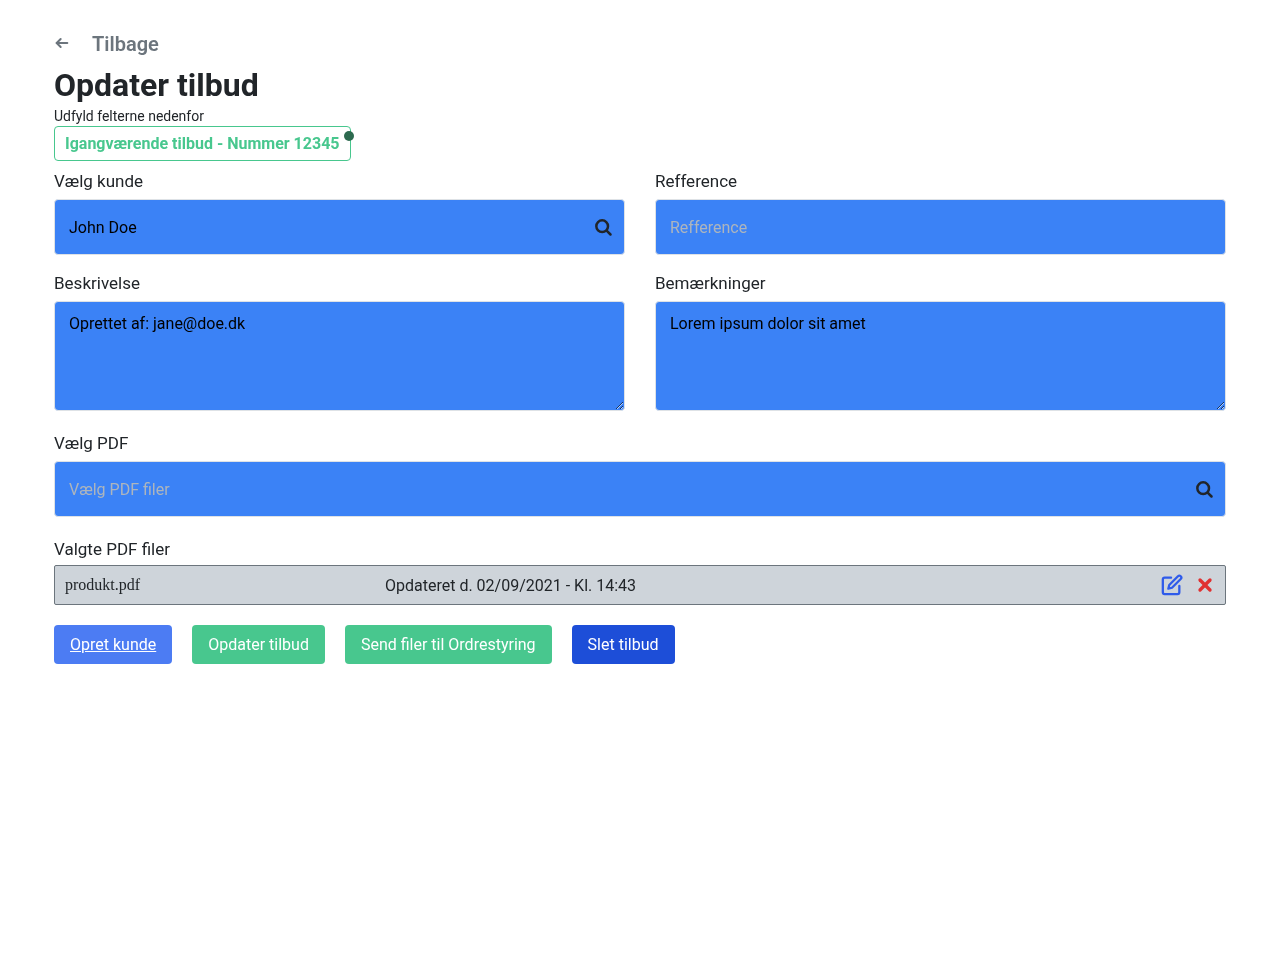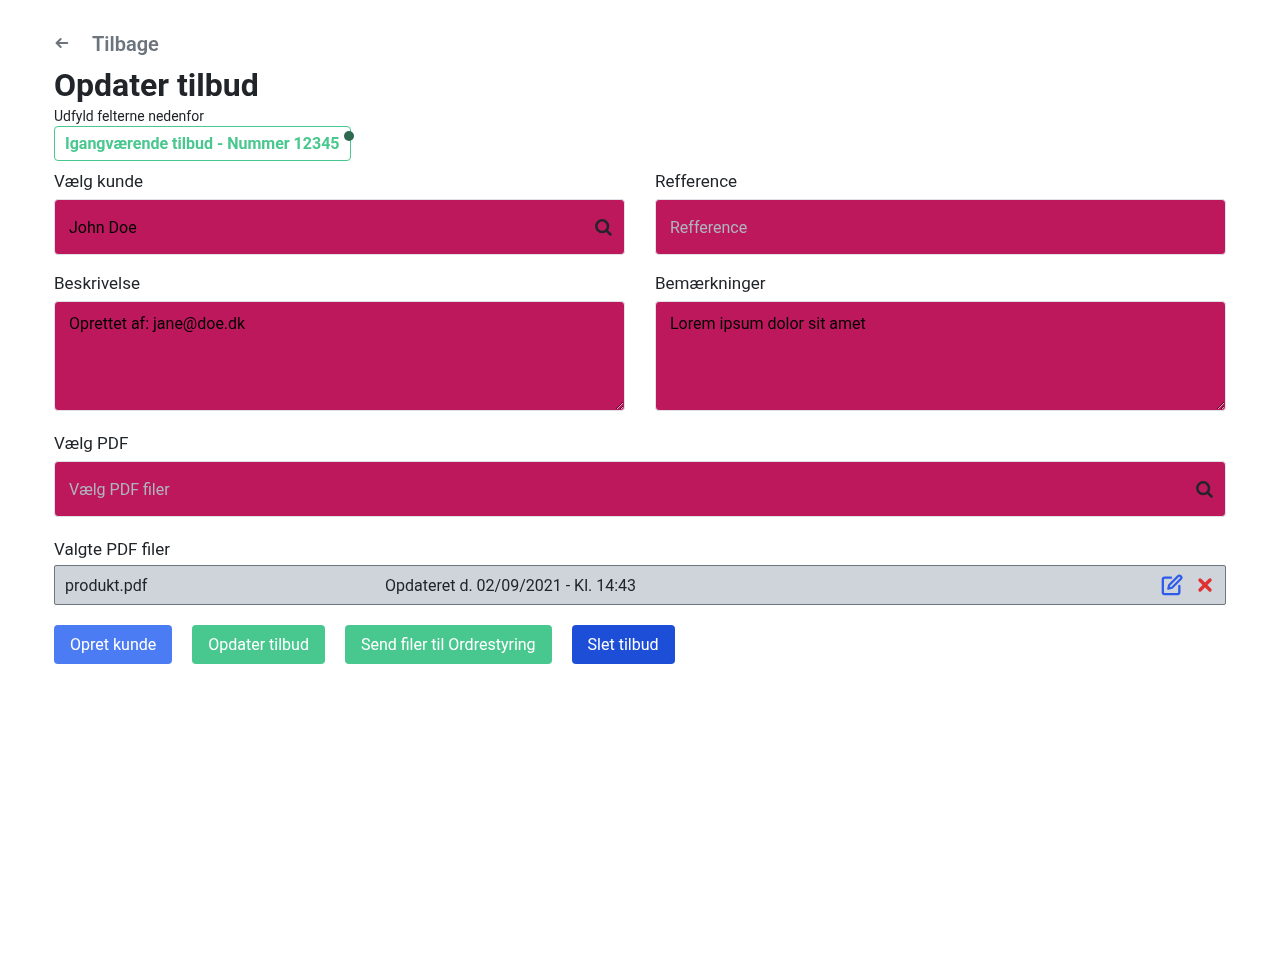--- a/index.html
+++ b/index.html
@@ -78,21 +78,21 @@
     position: relative;
   }
   input[type=text], textarea {
     width: 100%;
     border: 1px solid #dee2e6;
     border-radius: 4px;
     padding: 14px 14px;
     font-size: 16px;
     font-family: inherit;
     line-height: 1.3;
-    background: #be185d;
+    background: #3b82f6;
   }
   input[type=text] {
     height: 56px;
   }
   input[type=text].with-icon {
     padding-right: 44px;
   }
   textarea {
     height: 110px;
     resize: both;
@@ -117,20 +117,21 @@
     display: flex;
     align-items: center;
     border: 1px solid #6c757d;
     background: #ced4da;
     padding: 8px 10px;
     border-radius: 2px;
   }
   .file-name {
     flex: 0 0 auto;
     min-width: 320px;
+    font-family: Liberation Serif, serif;
   }
   .file-updated {
     flex: 1 1 auto;
   }
   .file-actions {
     display: flex;
     align-items: center;
     gap: 12px;
   }
   .icon-btn {
@@ -144,21 +145,21 @@
   }
   .btn {
     padding: 10px 16px;
     border: none;
     border-radius: 4px;
     color: #fff;
     font-size: 16px;
     cursor: pointer;
     font-family: inherit;
   }
-  .btn-primary { background: #4c7cf3; }
+  .btn-primary { background: #4c7cf3; text-decoration: underline; }
   .btn-success { background: #48c78e; }
   .btn-danger  { background: #1d4ed8; }
 </style>
 </head>
 <body>
 
 <div class="container">
 
   <div class="back-link">
     <span class="arrow">

